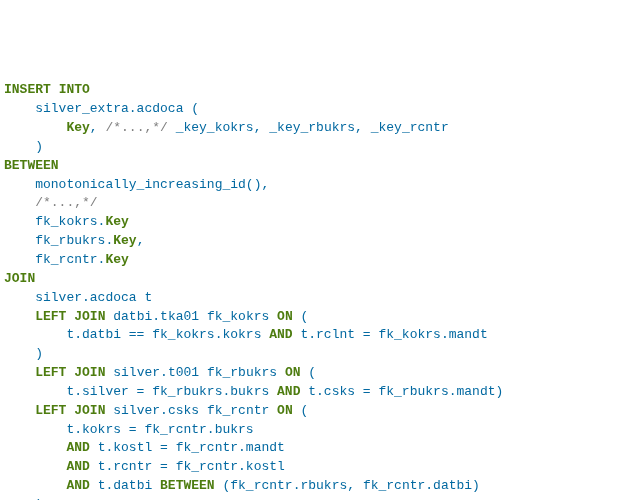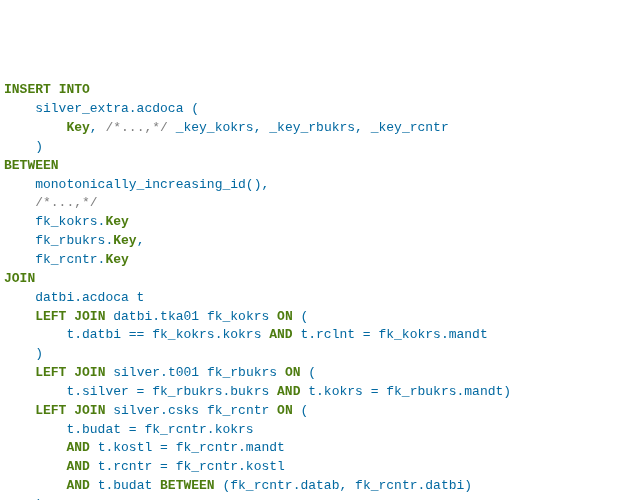--- a/index.html
+++ b/index.html
@@ -27,27 +27,27 @@
 <span class="txt">    silver_extra.acdoca (</span>
 <span class="txt">        </span><span class="kw">Key</span><span class="txt">, </span><span class="cmt">/*...,*/</span><span class="txt"> _key_kokrs, _key_rbukrs, _key_rcntr</span>
 <span class="txt">    )</span>
 <span class="kw">BETWEEN</span>
 <span class="txt">    monotonically_increasing_id(),</span>
 <span class="txt">    </span><span class="cmt">/*...,*/</span>
 <span class="txt">    fk_kokrs.</span><span class="kw">Key</span>
 <span class="txt">    fk_rbukrs.</span><span class="kw">Key</span><span class="txt">,</span>
 <span class="txt">    fk_rcntr.</span><span class="kw">Key</span>
 <span class="kw">JOIN</span>
-<span class="txt">    datbi.acdoca t</span>
+<span class="txt">    silver.acdoca t</span>
 <span class="txt">    </span><span class="kw">LEFT</span><span class="txt"> </span><span class="kw">JOIN</span><span class="txt"> datbi.tka01 fk_kokrs </span><span class="kw">ON</span><span class="txt"> (</span>
 <span class="txt">        t.datbi == fk_kokrs.kokrs </span><span class="kw">AND</span><span class="txt"> t.rclnt = fk_kokrs.mandt</span>
 <span class="txt">    )</span>
 <span class="txt">    </span><span class="kw">LEFT</span><span class="txt"> </span><span class="kw">JOIN</span><span class="txt"> silver.t001 fk_rbukrs </span><span class="kw">ON</span><span class="txt"> (</span>
-<span class="txt">        t.silver = fk_rbukrs.bukrs </span><span class="kw">AND</span><span class="txt"> t.kokrs = fk_rbukrs.mandt)</span>
+<span class="txt">        t.silver = fk_rbukrs.bukrs </span><span class="kw">AND</span><span class="txt"> t.csks = fk_rbukrs.mandt)</span>
 <span class="txt">    </span><span class="kw">LEFT</span><span class="txt"> </span><span class="kw">JOIN</span><span class="txt"> silver.csks fk_rcntr </span><span class="kw">ON</span><span class="txt"> (</span>
-<span class="txt">        t.budat = fk_rcntr.kokrs</span>
+<span class="txt">        t.kokrs = fk_rcntr.bukrs</span>
 <span class="txt">        </span><span class="kw">AND</span><span class="txt"> t.kostl = fk_rcntr.mandt</span>
 <span class="txt">        </span><span class="kw">AND</span><span class="txt"> t.rcntr = fk_rcntr.kostl</span>
-<span class="txt">        </span><span class="kw">AND</span><span class="txt"> t.budat </span><span class="kw">BETWEEN</span><span class="txt"> (fk_rcntr.datab, fk_rcntr.datbi)</span>
+<span class="txt">        </span><span class="kw">AND</span><span class="txt"> t.datbi </span><span class="kw">BETWEEN</span><span class="txt"> (fk_rcntr.rbukrs, fk_rcntr.datbi)</span>
 <span class="txt">    )</span></div>
 
 
 
 
 </body></html>

